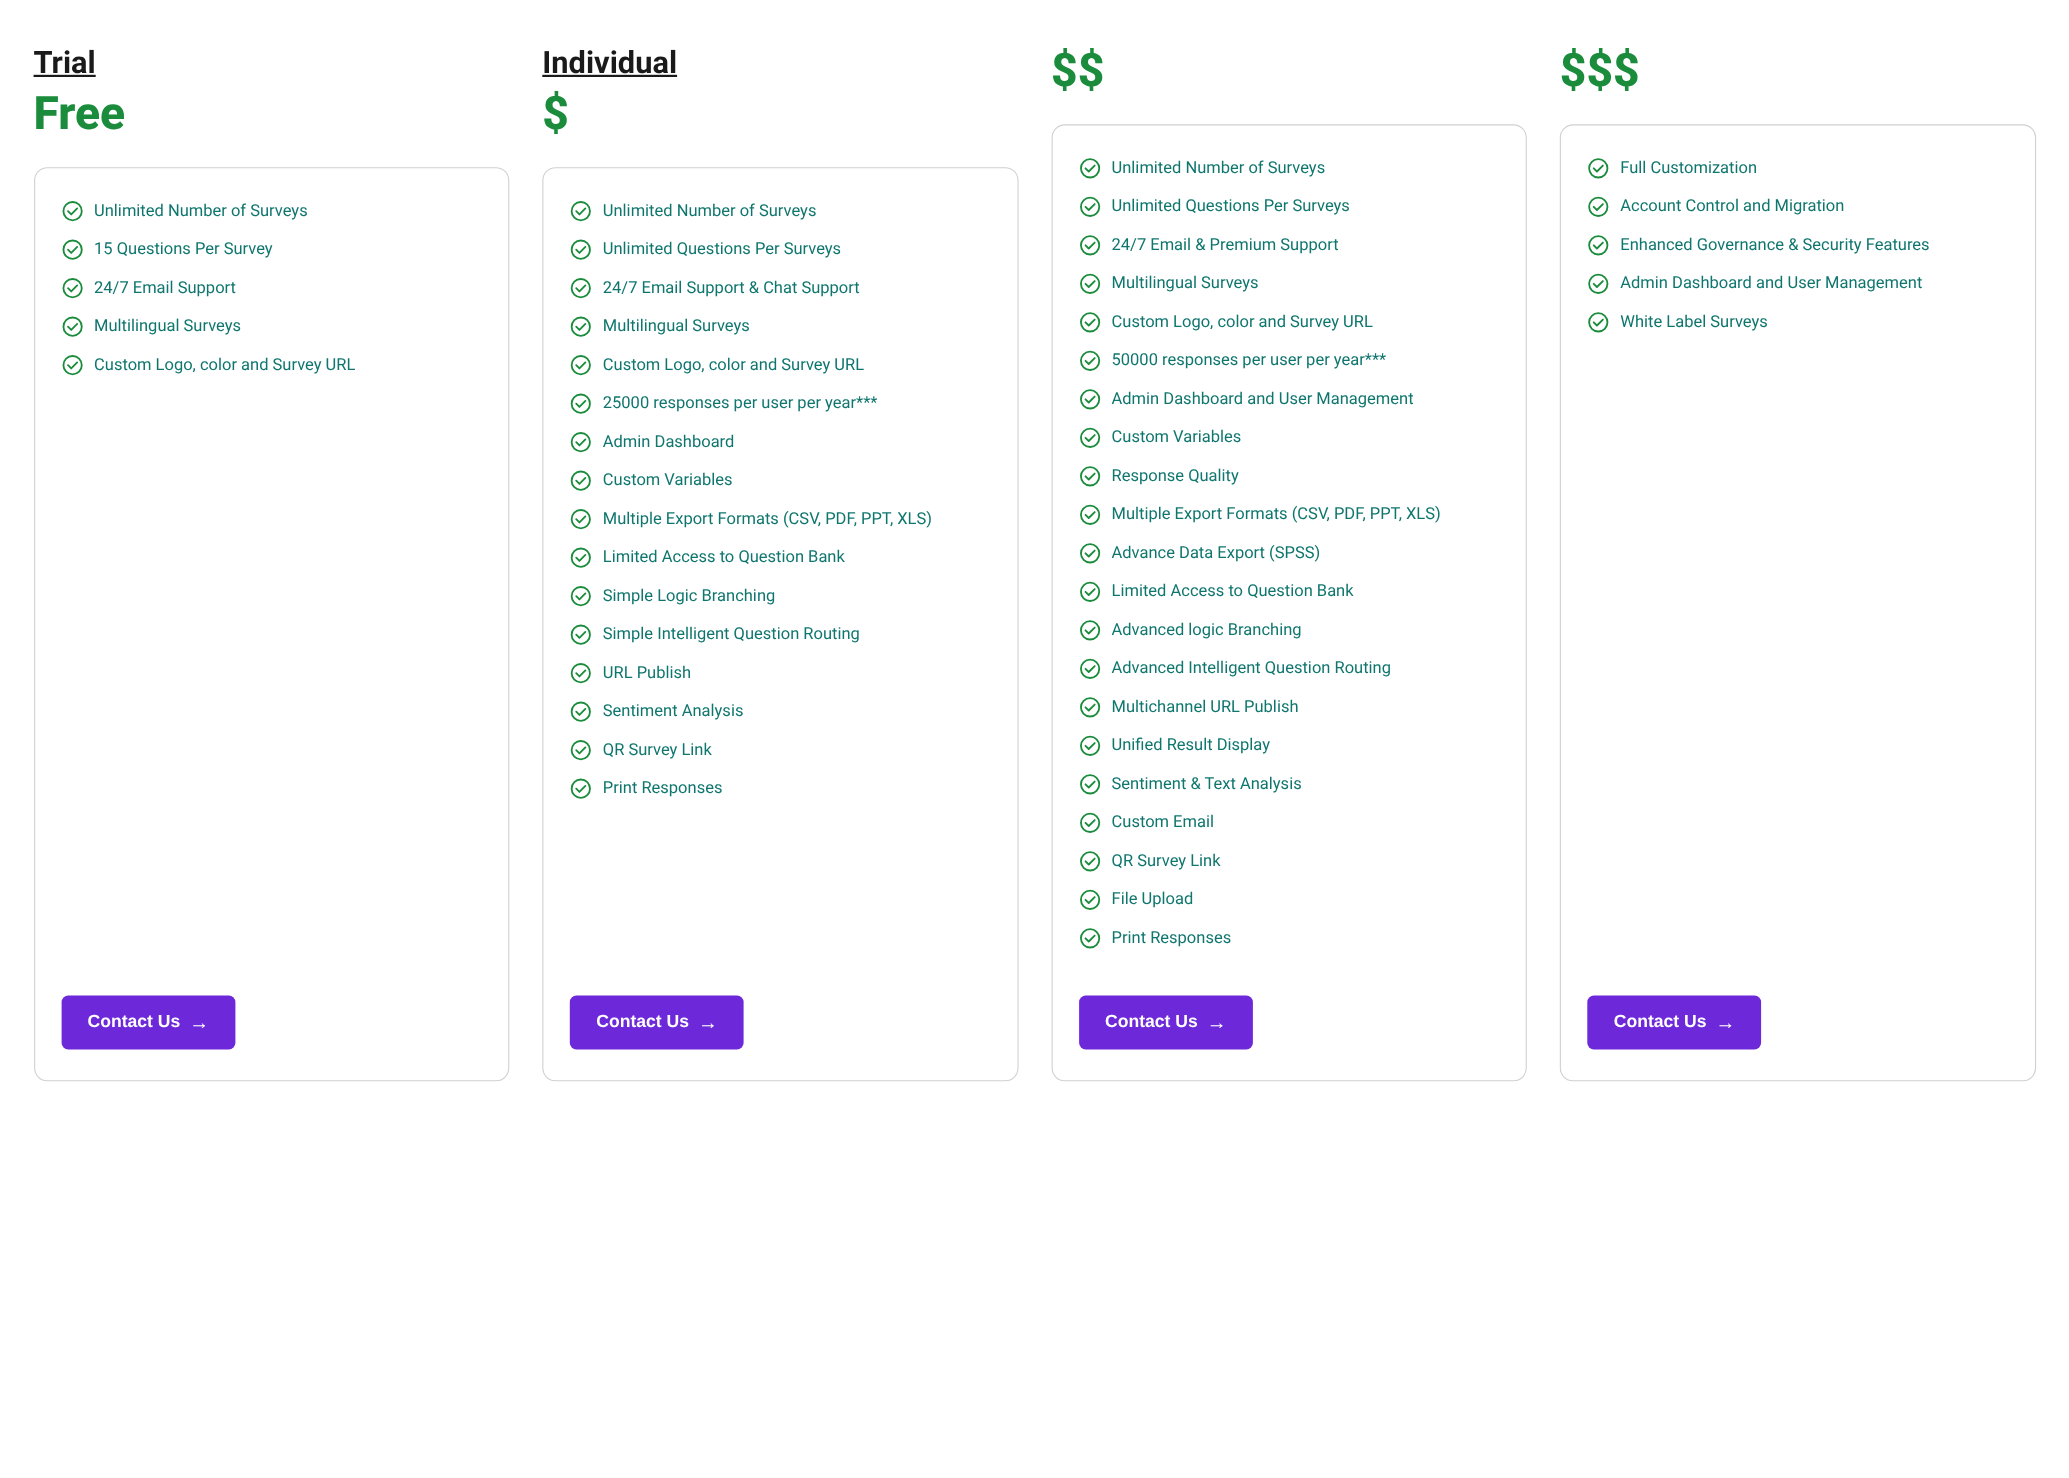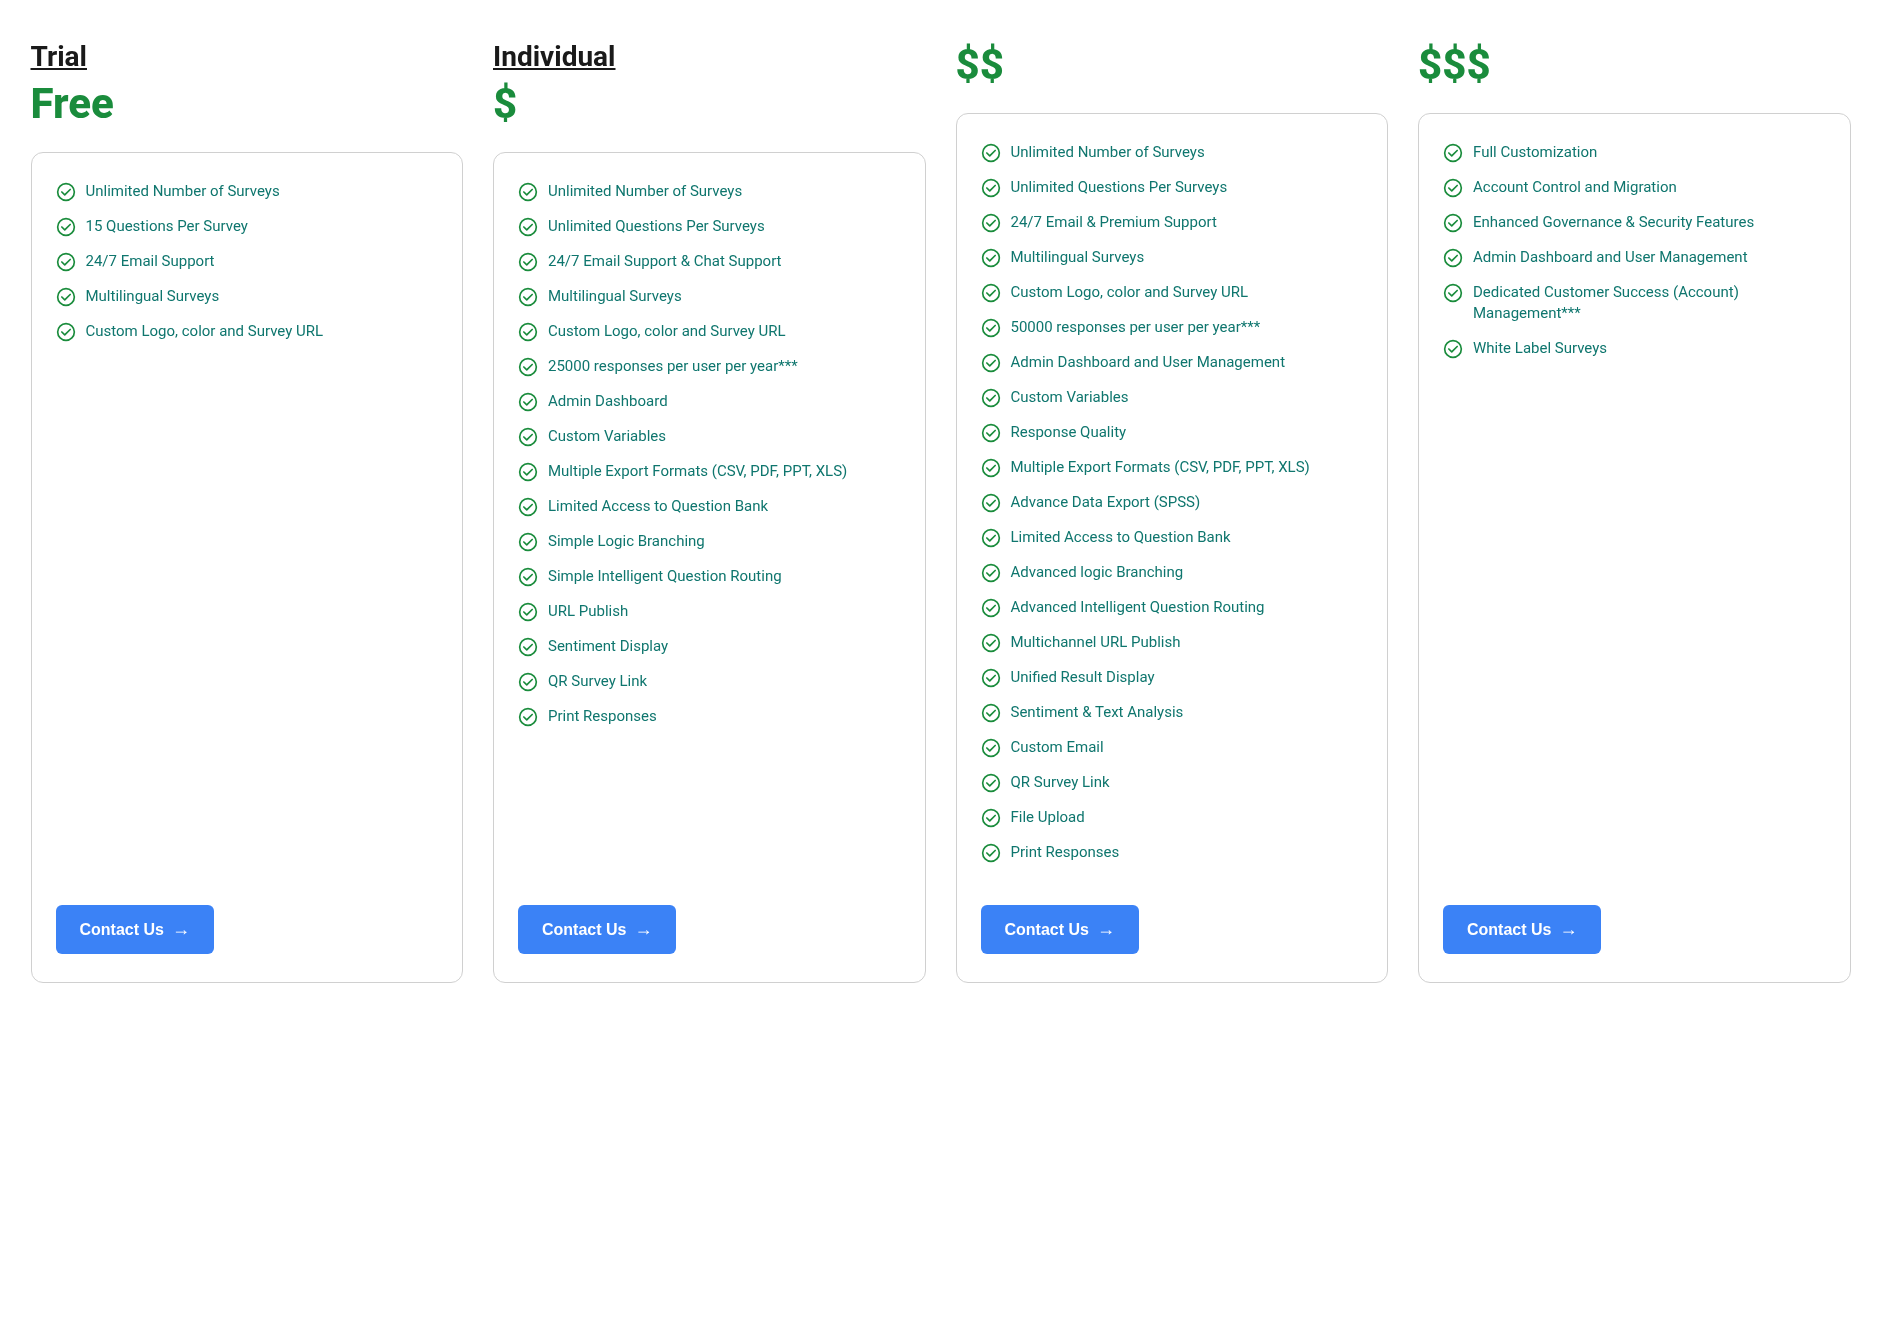--- a/index.html
+++ b/index.html
@@ -72,21 +72,21 @@
       width: 20px;
       height: 20px;
       color: #1a8c3c;
       margin-top: 1px;
     }
 
     .contact-btn {
       display: inline-flex;
       align-items: center;
       gap: 8px;
-      background-color: #3b82f6;
+      background-color: #6d28d9;
       color: #ffffff;
       border: none;
       border-radius: 6px;
       padding: 14px 24px;
       font-size: 16px;
       font-weight: 600;
       cursor: pointer;
       text-decoration: none;
       width: fit-content;
     }
@@ -240,21 +240,21 @@
         <circle cx="12" cy="12" r="10" stroke="#1a8c3c" stroke-width="2" fill="none"></circle>
         <path d="M7 12l3.5 3.5L17 9" stroke="#1a8c3c" stroke-width="2" stroke-linecap="round" stroke-linejoin="round"></path>
       </svg>
             <span>URL Publish</span>
           </li>
           <li class="feature-item">
             <svg class="check-icon" viewBox="0 0 24 24" fill="none">
         <circle cx="12" cy="12" r="10" stroke="#1a8c3c" stroke-width="2" fill="none"></circle>
         <path d="M7 12l3.5 3.5L17 9" stroke="#1a8c3c" stroke-width="2" stroke-linecap="round" stroke-linejoin="round"></path>
       </svg>
-            <span>Sentiment Display</span>
+            <span>Sentiment Analysis</span>
           </li>
           <li class="feature-item">
             <svg class="check-icon" viewBox="0 0 24 24" fill="none">
         <circle cx="12" cy="12" r="10" stroke="#1a8c3c" stroke-width="2" fill="none"></circle>
         <path d="M7 12l3.5 3.5L17 9" stroke="#1a8c3c" stroke-width="2" stroke-linecap="round" stroke-linejoin="round"></path>
       </svg>
             <span>QR Survey Link</span>
           </li>
           <li class="feature-item">
             <svg class="check-icon" viewBox="0 0 24 24" fill="none">
@@ -458,27 +458,20 @@
         <circle cx="12" cy="12" r="10" stroke="#1a8c3c" stroke-width="2" fill="none"></circle>
         <path d="M7 12l3.5 3.5L17 9" stroke="#1a8c3c" stroke-width="2" stroke-linecap="round" stroke-linejoin="round"></path>
       </svg>
             <span>Admin Dashboard and User Management</span>
           </li>
           <li class="feature-item">
             <svg class="check-icon" viewBox="0 0 24 24" fill="none">
         <circle cx="12" cy="12" r="10" stroke="#1a8c3c" stroke-width="2" fill="none"></circle>
         <path d="M7 12l3.5 3.5L17 9" stroke="#1a8c3c" stroke-width="2" stroke-linecap="round" stroke-linejoin="round"></path>
       </svg>
-            <span>Dedicated Customer Success (Account) Management***</span>
-          </li>
-          <li class="feature-item">
-            <svg class="check-icon" viewBox="0 0 24 24" fill="none">
-        <circle cx="12" cy="12" r="10" stroke="#1a8c3c" stroke-width="2" fill="none"></circle>
-        <path d="M7 12l3.5 3.5L17 9" stroke="#1a8c3c" stroke-width="2" stroke-linecap="round" stroke-linejoin="round"></path>
-      </svg>
             <span>White Label Surveys</span>
           </li>
         </ul>
         <button class="contact-btn">
           <span>Contact Us</span>
           <span class="arrow">→</span>
         </button>
       </div>
     </div>
   </div>

